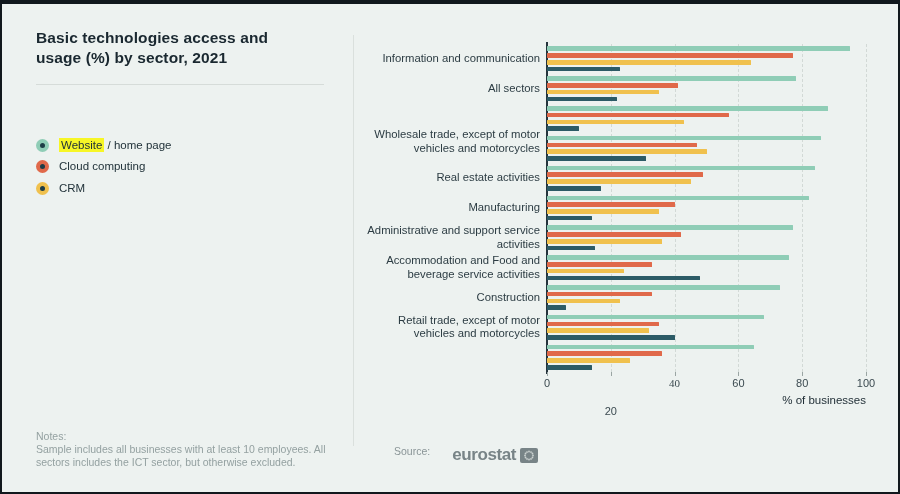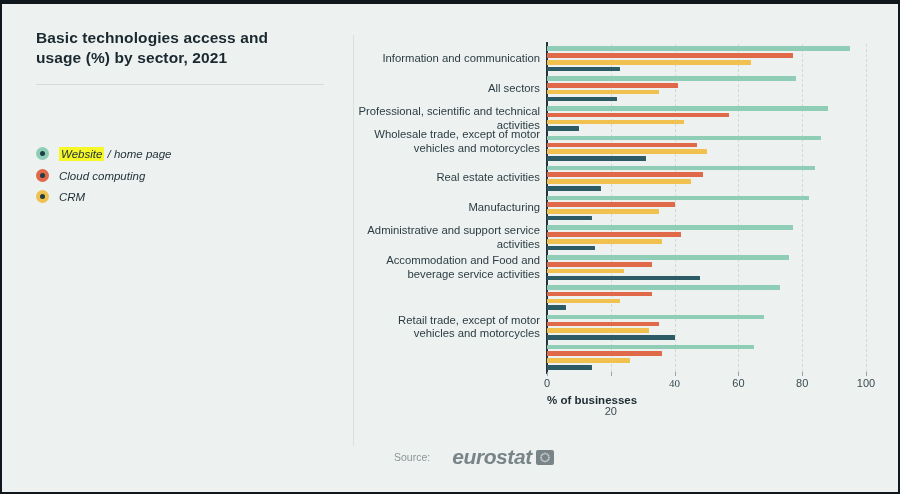--- a/index.html
+++ b/index.html
@@ -9,21 +9,21 @@
     border-top:4px solid #11181d;border-left:2px solid #11181d;
     border-right:2px solid #11181d;border-bottom:2px solid #11181d;
   }
   
   .page-title{
     position:absolute;left:34px;top:24px;width:262px;margin:0;
     font-size:15.5px;line-height:1.28;font-weight:700;color:#1a2830;letter-spacing:.1px;
   }
   .title-rule{position:absolute;left:34px;top:80px;width:288px;height:1px;background:#d6dcd9;}
   .legend{position:absolute;left:34px;top:135px;width:300px;}
-  .legend-item{display:flex;align-items:flex-end;height:21.4px;font-style:italic;}
+  .legend-item{display:flex;align-items:flex-start;height:21.4px;}
   .legend-dot{
     width:13px;height:13px;border-radius:50%;margin-right:10px;flex:0 0 13px;
     display:flex;align-items:center;justify-content:center;
   }
   .legend-dot::after{content:"";width:5px;height:5px;border-radius:50%;background:#1e3d47;}
   .legend-label{font-size:11.5px;color:#22333a;}
   .legend-label .hl{padding:1px 2px;}
   .notes{position:absolute;left:34px;top:426px;width:310px;font-size:10.5px;line-height:1.22;color:#94a1a1;}
   .v-divider{position:absolute;left:351px;top:31px;width:1px;height:411px;background:#dae0dd;}
   
@@ -33,29 +33,29 @@
     text-align:right;font-size:11.3px;line-height:13.5px;color:#2c3c43;
   }
   .plot{position:absolute;left:545px;top:40px;width:319px;height:328px;}
   .gridline{position:absolute;top:0;bottom:0;width:0;border-left:1px dashed #d2d9d6;}
   .axis-line{position:absolute;left:544px;top:38px;width:2px;height:332px;background:#25343c;}
   .bar-group{position:absolute;left:0;width:100%;display:flex;flex-direction:column;justify-content:center;gap:2.2px;}
   .bar{height:4.6px;border-radius:0.5px;}
   .xticks{position:absolute;left:545px;top:373px;width:319px;height:14px;}
   .xtick-label{position:absolute;transform:translateX(-50%);font-size:11px;color:#3b4a50;}
   .xtick-mark{position:absolute;top:-5px;width:1px;height:4px;background:#9aa5a3;}
-  .xlabel{position:absolute;left:545px;top:390px;width:319px;text-align:left;
-    font-size:11.5px;font-weight:700;color:#1d2b33;}
+  .xlabel{position:absolute;left:545px;top:390px;width:319px;text-align:right;
+    font-size:11.5px;font-weight:400;color:#1d2b33;}
   
-  .source-row{position:absolute;left:392px;top:441px;display:flex;align-items:center;}
+  .source-row{position:absolute;left:392px;top:441px;display:flex;}
   .source-label{font-size:10.5px;color:#8a9597;margin-right:22px;}
   .eurostat{display:flex;align-items:center;}
-  .eurostat-word{font-size:21px;font-weight:700;color:#78848
-
-7;letter-spacing:-0.4px;color:#788487;font-style:italic;}
+  .eurostat-word{font-size:17px;font-weight:700;color:#78848
+
+7;letter-spacing:-0.4px;color:#788487;}
   .eurostat-flag{margin-left:4px;display:block;}
 </style>
 </head>
 <body>
 
 <div class="canvas">
 
   <h1 class="page-title">Basic technologies access and usage (%) by sector, 2021</h1>
   <div class="title-rule"></div>
 
@@ -67,32 +67,36 @@
       <div class="legend-item">
         <span class="legend-dot" style="background: rgb(224, 105, 74);"></span>
         <span class="legend-label">Cloud computing</span>
       </div>
       <div class="legend-item">
         <span class="legend-dot" style="background: rgb(240, 193, 78);"></span>
         <span class="legend-label">CRM</span>
       </div>
     </div>
 
+  <div class="notes">
+    <div>Notes:</div>
+    <div>Sample includes all businesses with at least 10 employees. All sectors includes the ICT sector, but otherwise excluded.</div>
+  </div>
 
   <div class="v-divider"></div>
 
   <div class="cat-labels" id="cat-labels">
       <div class="cat-label" style="top: 29.8182px; height: 29.8182px;">All sectors</div>
       <div class="cat-label" style="top: 0px; height: 29.8182px;">Information and communication</div>
-      <div class="cat-label" style="top: 59.6364px; height: 29.8182px;">Professional, scientific and technical activities</div>
       <div class="cat-label" style="top: 83px; height: 29.8182px;">Wholesale trade, except of motor vehicles and motorcycles</div>
       <div class="cat-label" style="top: 119.273px; height: 29.8182px;">Real estate activities</div>
       <div class="cat-label" style="top: 178.909px; height: 29.8182px;">Administrative and support service activities</div>
       <div class="cat-label" style="top: 149.091px; height: 29.8182px;">Manufacturing</div>
       <div class="cat-label" style="top: 208.727px; height: 29.8182px;">Accommodation and Food and beverage service activities</div>
+      <div class="cat-label" style="top: 238.545px; height: 29.8182px;">Construction</div>
       <div class="cat-label" style="top: 268.364px; height: 29.8182px;">Retail trade, except of motor vehicles and motorcycles</div>
     </div>
   <div class="axis-line"></div>
   <div class="plot" id="plot">
       <div class="gridline" style="left: 20%;"></div>
       <div class="gridline" style="left: 40%;"></div>
       <div class="gridline" style="left: 60%;"></div>
       <div class="gridline" style="left: 80%;"></div>
       <div class="gridline" style="left: 100%;"></div>
       <div class="bar-group" style="top: 0px; height: 29.8182px;">

